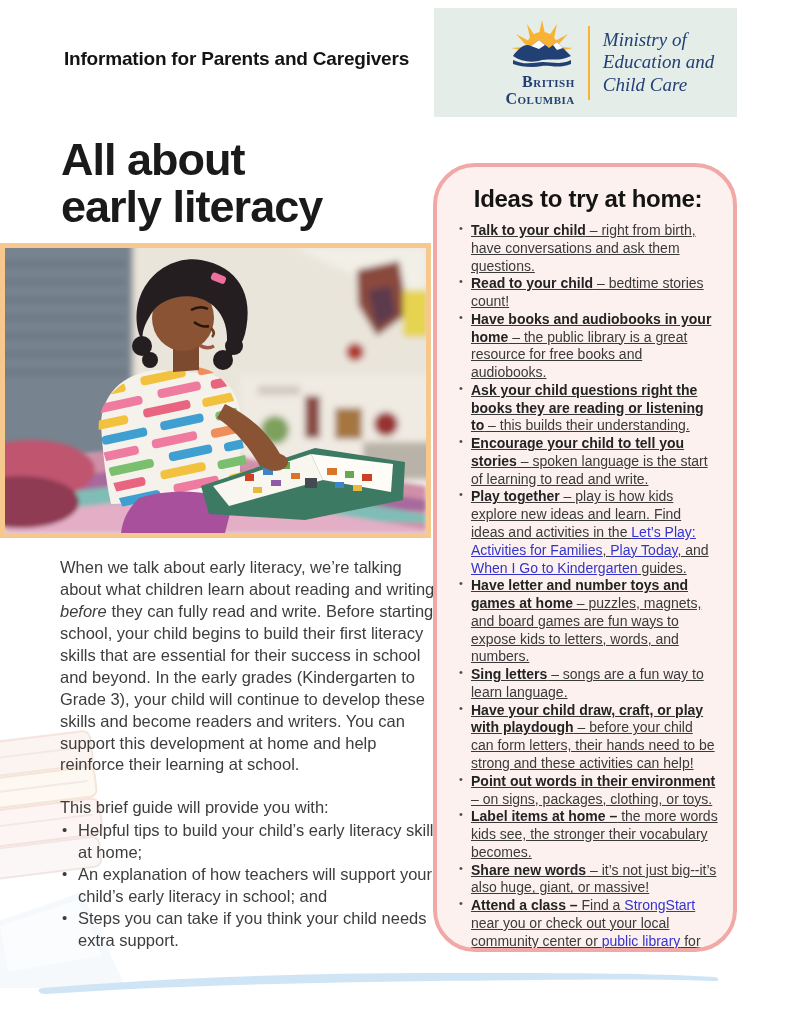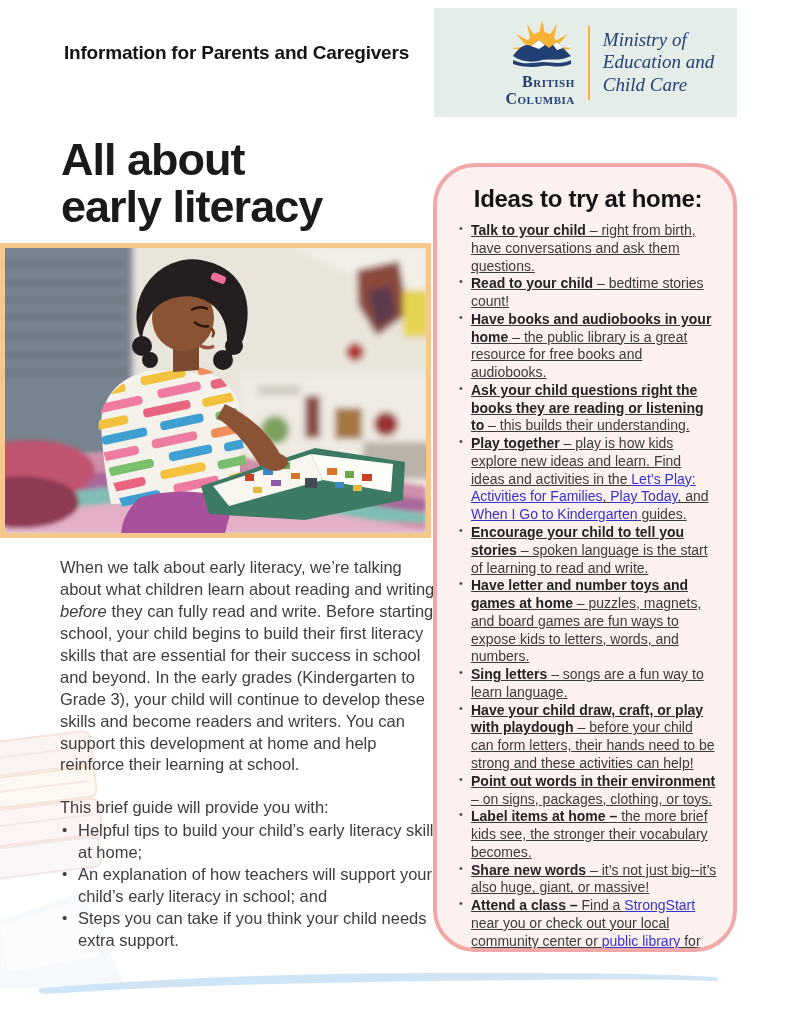--- a/index.html
+++ b/index.html
@@ -4,21 +4,21 @@
 <style>
   * { margin:0; padding:0; box-sizing:border-box; }
   html,body { background:#ffffff; }
   body { font-family:"Liberation Sans", sans-serif; }
   .page {
     position:relative; width:791px; height:1024px; margin:0 auto;
     background:#ffffff; overflow:hidden;
   }
   
   .kicker {
-    position:absolute; left:64px; top:42px;
+    position:absolute; left:64px; top:48px;
     font-size:19px; font-weight:700; color:#141414; letter-spacing:-0.2px;
   }
   .logo-box {
     position:absolute; left:434px; top:8px; width:303px; height:109px;
     background:var(--c-mint_bg,#e4ede8);
     display:flex; align-items:center; justify-content:center; gap:13px;
   }
   .bc-mark { text-align:right; width:118px; }
   .bc-wordmark {
     font-family:"Liberation Serif", serif; font-variant:small-caps;
@@ -253,27 +253,27 @@
       </ul>
   </div>
 
   <aside class="ideas">
     <h2>Ideas to try at home:</h2>
     <ul class="ideas-list" id="ideas-list">
         <li><b>Talk to your child</b><span> – right from birth, have conversations and ask them questions.</span></li>
         <li><b>Read to your child</b><span> – bedtime stories count!</span></li>
         <li><b>Have books and audiobooks in your home</b><span> – the public library is a great resource for free books and audiobooks.</span></li>
         <li><b>Ask your child questions right the books they are reading or listening to</b><span> – this builds their understanding.</span></li>
+        <li><b>Encourage your child to tell you stories</b><span> – spoken language is the start of learning to read and write.</span></li>
         <li><b>Play together</b><span> – play is how kids explore new ideas and learn. Find ideas and activities in the </span><a href="#">Let’s Play: Activities for Families</a><span>, </span><a href="#">Play Today</a><span>, and </span><a href="#">When I Go to Kindergarten</a><span> guides.</span></li>
-        <li><b>Encourage your child to tell you stories</b><span> – spoken language is the start of learning to read and write.</span></li>
         <li><b>Have letter and number toys and games at home</b><span> – puzzles, magnets, and board games are fun ways to expose kids to letters, words, and numbers.</span></li>
         <li><b>Sing letters</b><span> – songs are a fun way to learn language.</span></li>
         <li><b>Have your child draw, craft, or play with playdough</b><span> – before your child can form letters, their hands need to be strong and these activities can help!</span></li>
         <li><b>Point out words in their environment</b><span> – on signs, packages, clothing, or toys.</span></li>
-        <li><b>Label items at home –</b><span> the more brief kids see, the stronger their vocabulary becomes.</span></li>
+        <li><b>Label items at home –</b><span> the more words kids see, the stronger their vocabulary becomes.</span></li>
         <li><b>Share new words</b><span> – it’s not just big--it’s also huge, giant, or massive!</span></li>
         <li><b>Attend a class –</b><span> Find a </span><a href="#">StrongStart</a><span> near you or check out your local community center or </span><a href="#">public library</a><span> for free early learning activities.</span></li>
       </ul>
   </aside>
 
   <svg class="wave" width="700" height="50" viewBox="0 0 700 50">
     <path d="M12,31 C120,22 260,16 400,16 C520,16 624,16 684,20 C690,21 690,24 684,24 C600,21 520,23 400,24 C260,26 130,29 16,37 C8,37 6,32 12,31 Z" fill="#cfe5f5"></path>
   </svg>
 
 </div>

